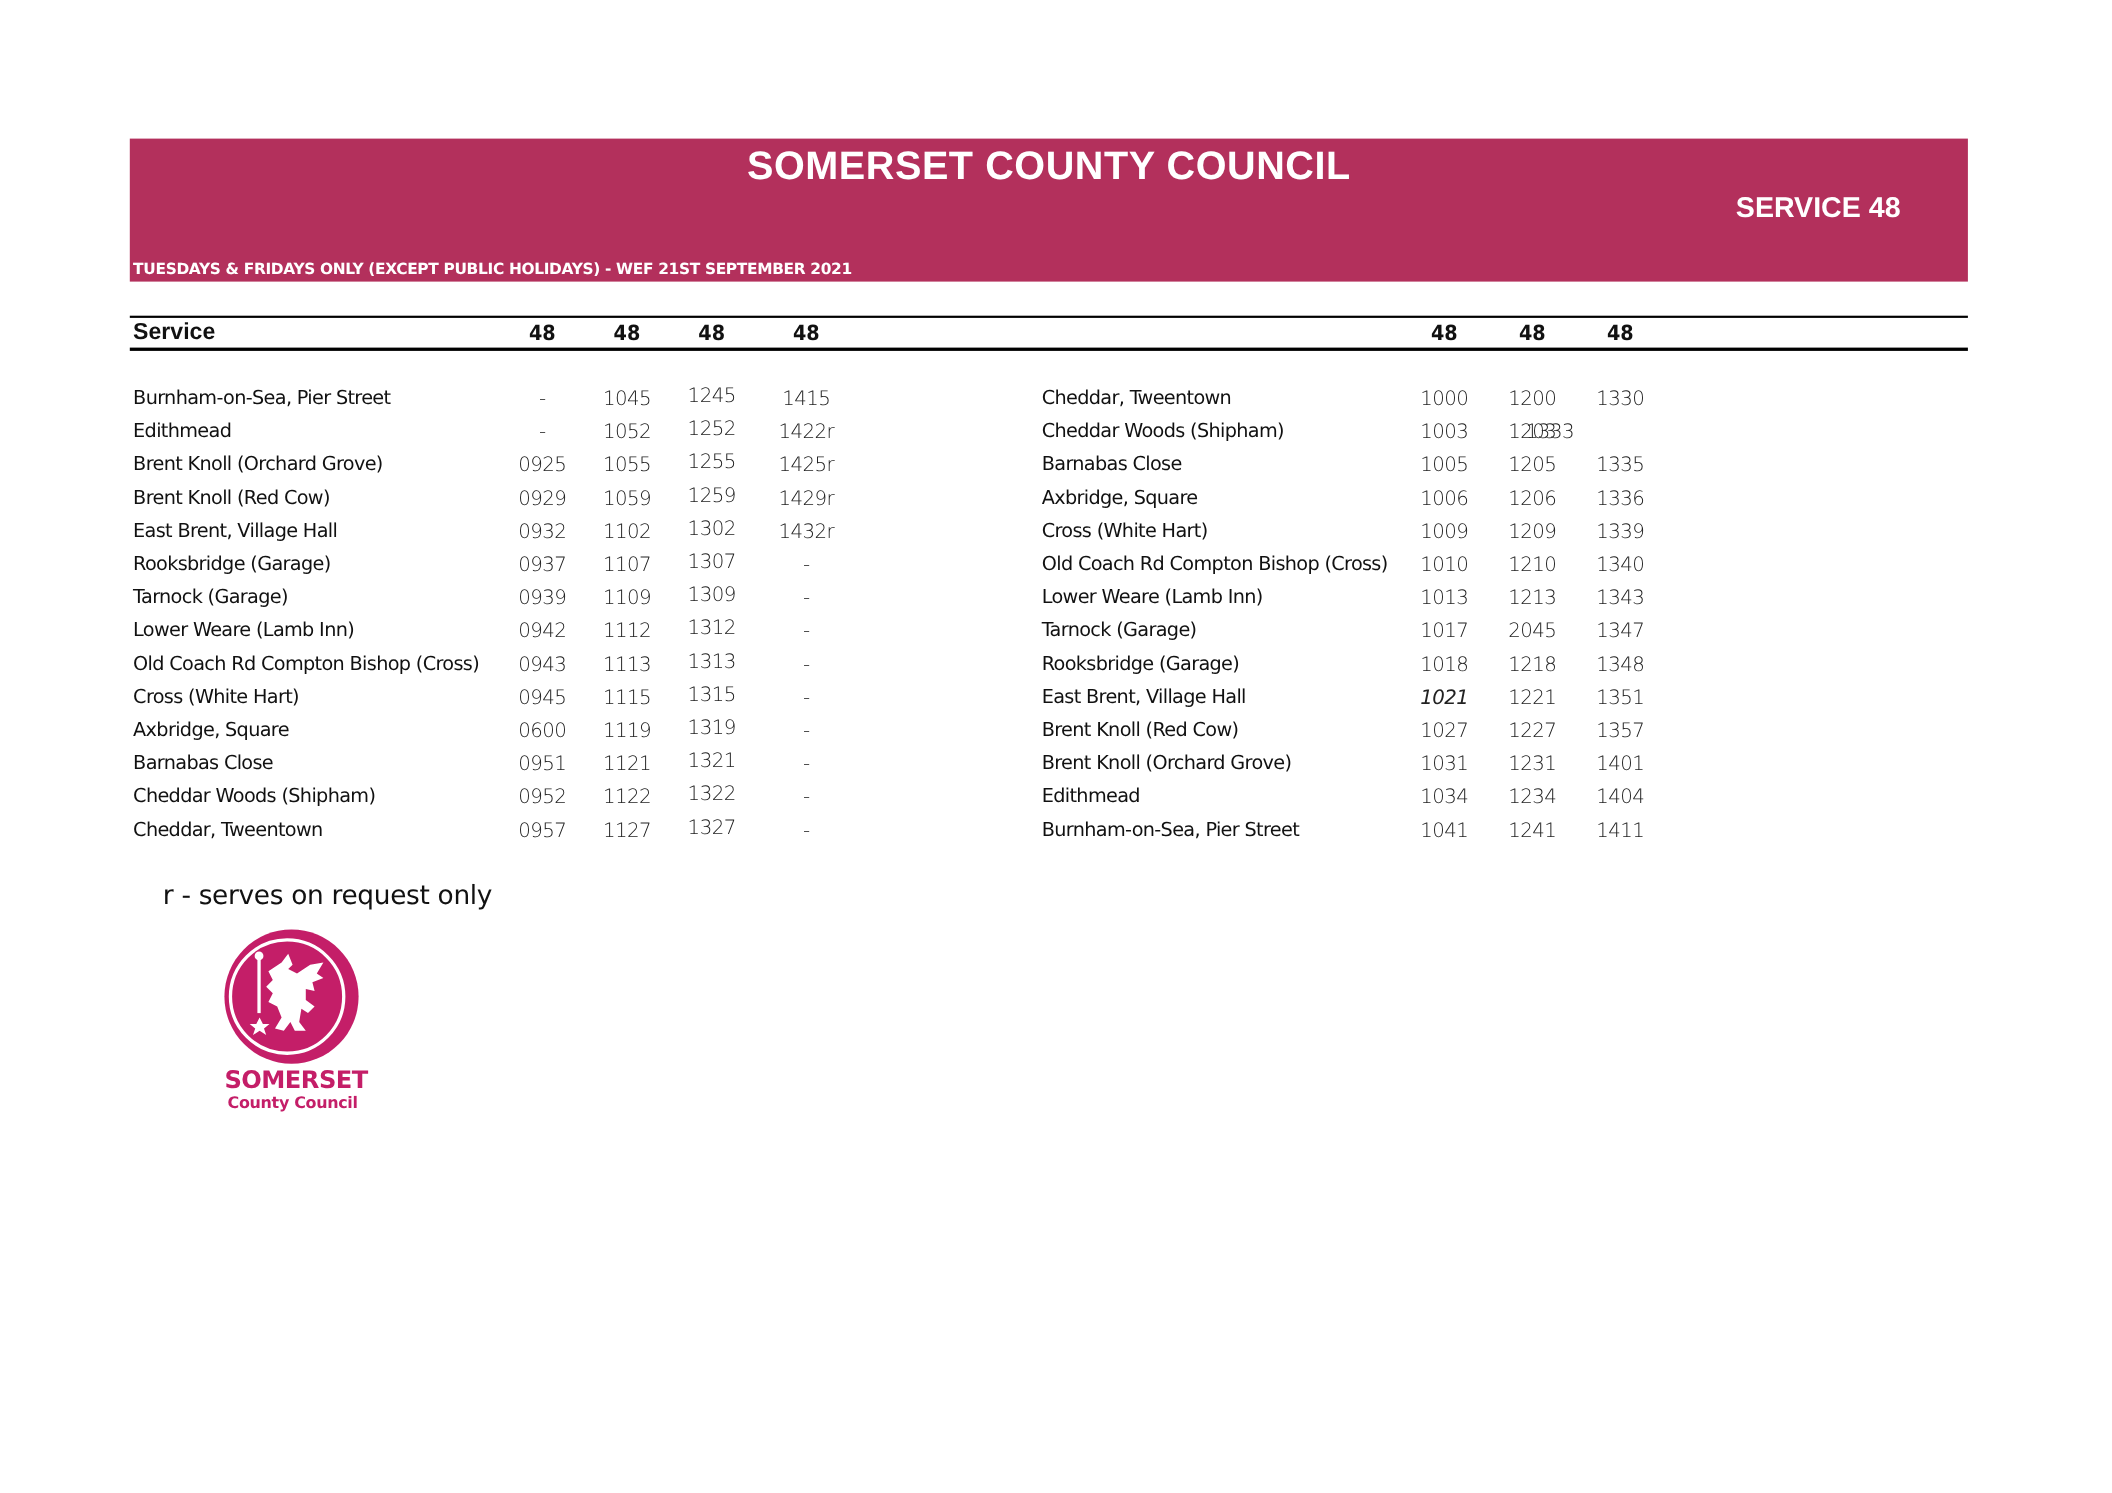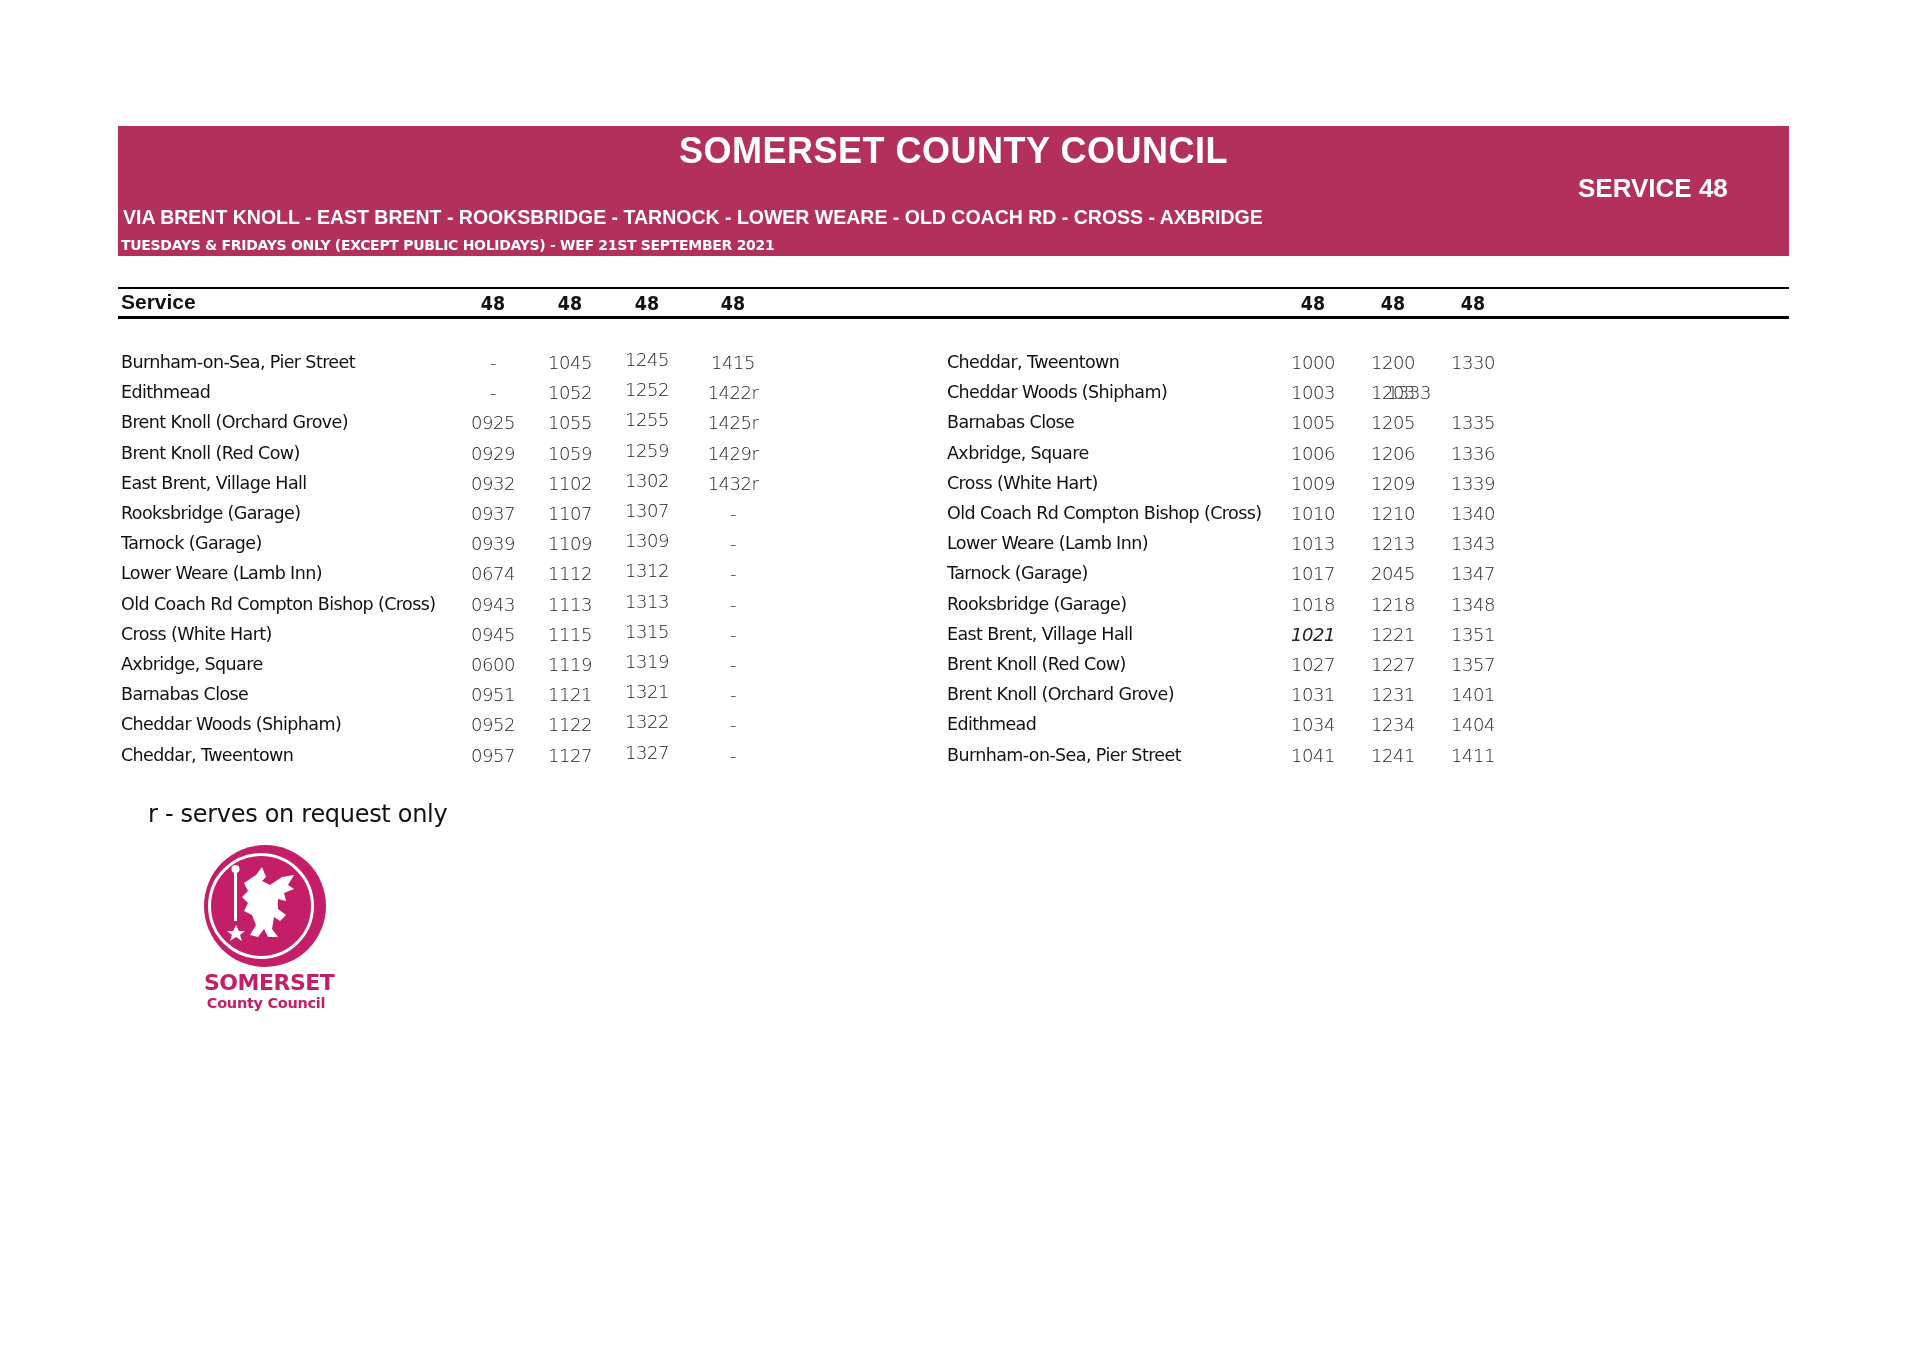--- a/index.html
+++ b/index.html
@@ -31,21 +31,20 @@
     .logo-mark { position: absolute; left: 22px; top: 18px; width: 80px; height: 84px; }
     .logo-name { position: absolute; left: 4px; top: 125px; width: 124px; text-align: left; color: #C41E68; font-weight: bold; font-size: 22px; font-family: "DejaVu Sans", sans-serif; letter-spacing: -0.5px; }
     .logo-sub { position: absolute; left: 4px; top: 150px; width: 124px; text-align: center; color: #C41E68; font-weight: bold; font-size: 14.5px; font-family: "DejaVu Sans", sans-serif; letter-spacing: -0.3px; }
   </style>
 </head>
 <body>
 
 <div class="banner">
   <div class="banner-title">SOMERSET COUNTY COUNCIL</div>
   <div class="banner-service">SERVICE 48</div>
-  <div class="banner-via">VIA BRENT KNOLL - EAST BRENT - ROOKSBRIDGE - TARNOCK - LOWER WEARE - OLD COACH RD - CROSS - AXBRIDGE</div>
   <div class="banner-days">TUESDAYS &amp; FRIDAYS ONLY (EXCEPT PUBLIC HOLIDAYS)  - WEF  21ST SEPTEMBER 2021</div>
 </div>
 
 <div class="rule rule-top"></div>
 <div class="rule rule-bottom"></div>
 
 <div class="hdr hdr-service">Service</div>
 
 <div id="timetable">
     <div class="hdr hdr-num" style="left: 463px; top: 292px;">48</div>
@@ -84,21 +83,21 @@
     <div class="time" style="left: 458px; top: 503px;">0937</div>
     <div class="time" style="left: 535px; top: 503px;">1107</div>
     <div class="time" style="left: 612px; top: 500px;">1307</div>
     <div class="time" style="left: 698px; top: 503px;">-</div>
     <div class="stop" style="left: 121px; top: 533.2px;">Tarnock (Garage)</div>
     <div class="time" style="left: 458px; top: 533.2px;">0939</div>
     <div class="time" style="left: 535px; top: 533.2px;">1109</div>
     <div class="time" style="left: 612px; top: 530.2px;">1309</div>
     <div class="time" style="left: 698px; top: 533.2px;">-</div>
     <div class="stop" style="left: 121px; top: 563.4px;">Lower Weare (Lamb Inn)</div>
-    <div class="time" style="left: 458px; top: 563.4px;">0674</div>
+    <div class="time" style="left: 458px; top: 563.4px;">0942</div>
     <div class="time" style="left: 535px; top: 563.4px;">1112</div>
     <div class="time" style="left: 612px; top: 560.4px;">1312</div>
     <div class="time" style="left: 698px; top: 563.4px;">-</div>
     <div class="stop" style="left: 121px; top: 593.6px;">Old Coach Rd Compton Bishop (Cross)</div>
     <div class="time" style="left: 458px; top: 593.6px;">0943</div>
     <div class="time" style="left: 535px; top: 593.6px;">1113</div>
     <div class="time" style="left: 612px; top: 590.6px;">1313</div>
     <div class="time" style="left: 698px; top: 593.6px;">-</div>
     <div class="stop" style="left: 121px; top: 623.8px;">Cross (White Hart)</div>
     <div class="time" style="left: 458px; top: 623.8px;">0945</div>

